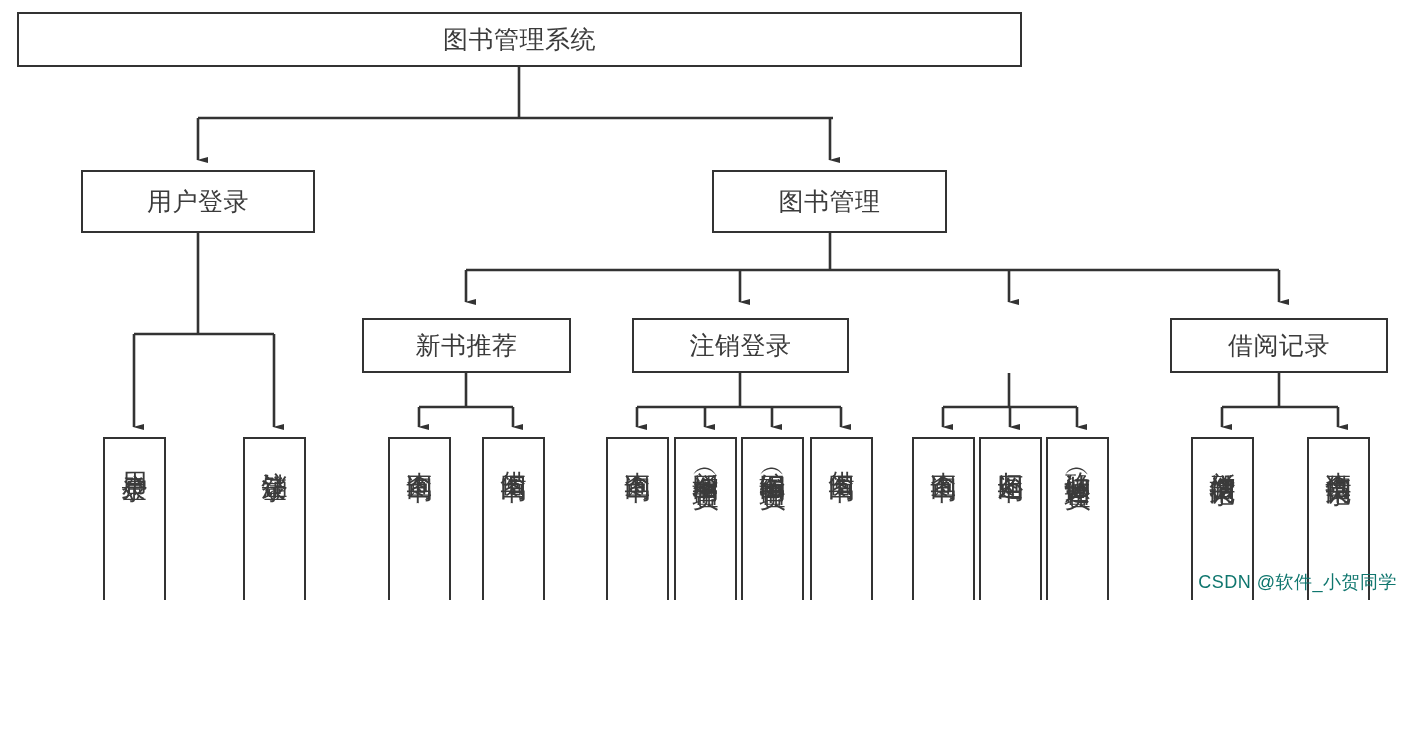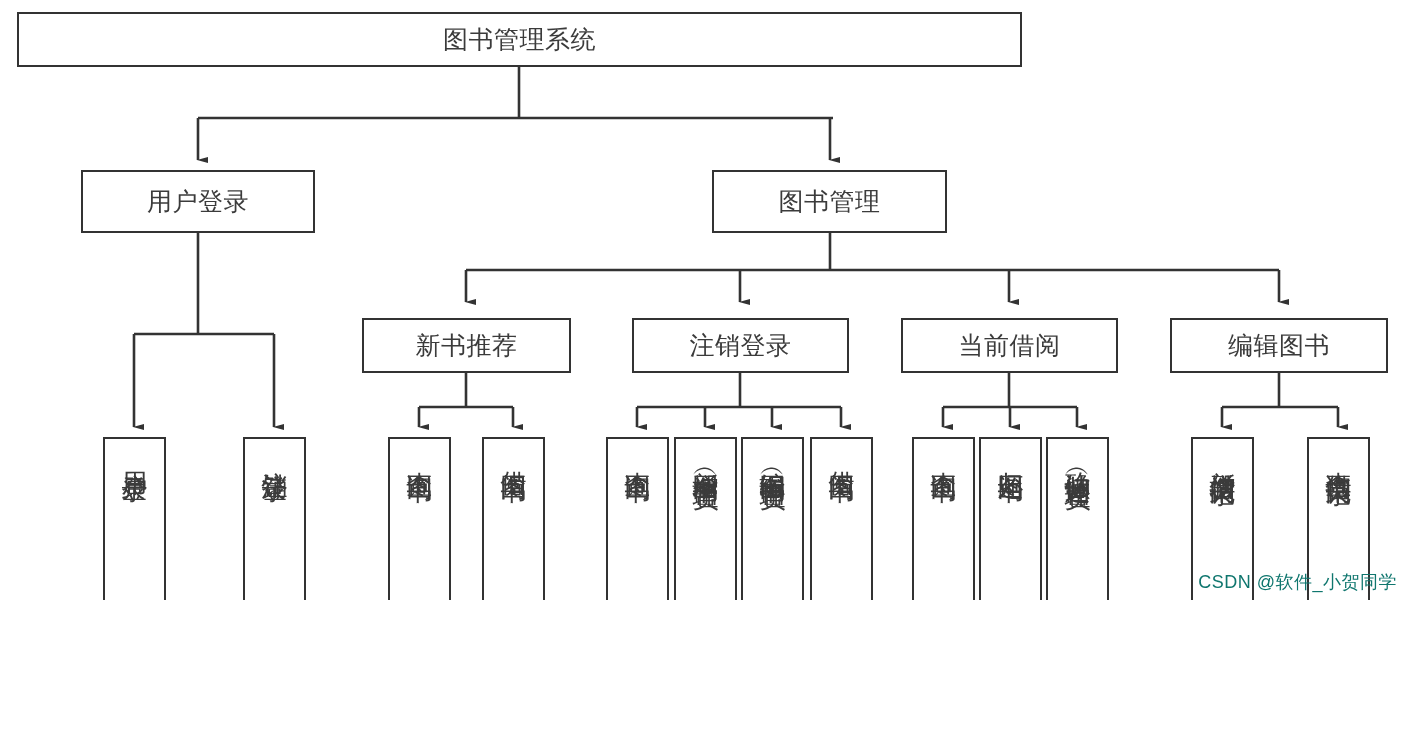--- a/index.html
+++ b/index.html
@@ -134,25 +134,22 @@
   <div class="node horiz" style="left:362px; top:318px; width:209px; height:55px;">
     <span class="lbl">新书推荐</span>
   </div>
 
   <div class="node horiz" style="left:712px; top:170px; width:235px; height:63px;">
     <span class="lbl">图书管理</span>
   </div>
   <div class="node horiz" style="left:632px; top:318px; width:217px; height:55px;">
     <span class="lbl">注销登录</span>
   </div>
-  <div class="node horiz" style="left:901px; top:318px; width:217px; height:55px;">
-    <span class="lbl">当前借阅</span>
-  </div>
   <div class="node horiz" style="left:1170px; top:318px; width:218px; height:55px;">
-    <span class="lbl">编辑图书</span>
+    <span class="lbl">借阅记录</span>
   </div>
 
   <div class="node vert" style="left:103px; top:437px; width:63px; height:296px;">
     <span class="lbl">用户登录</span>
   </div>
   <div class="node vert" style="left:243px; top:437px; width:63px; height:296px;">
     <span class="lbl">注销登录</span>
   </div>
 
   <div class="node vert" style="left:388px; top:437px; width:63px; height:296px;">

